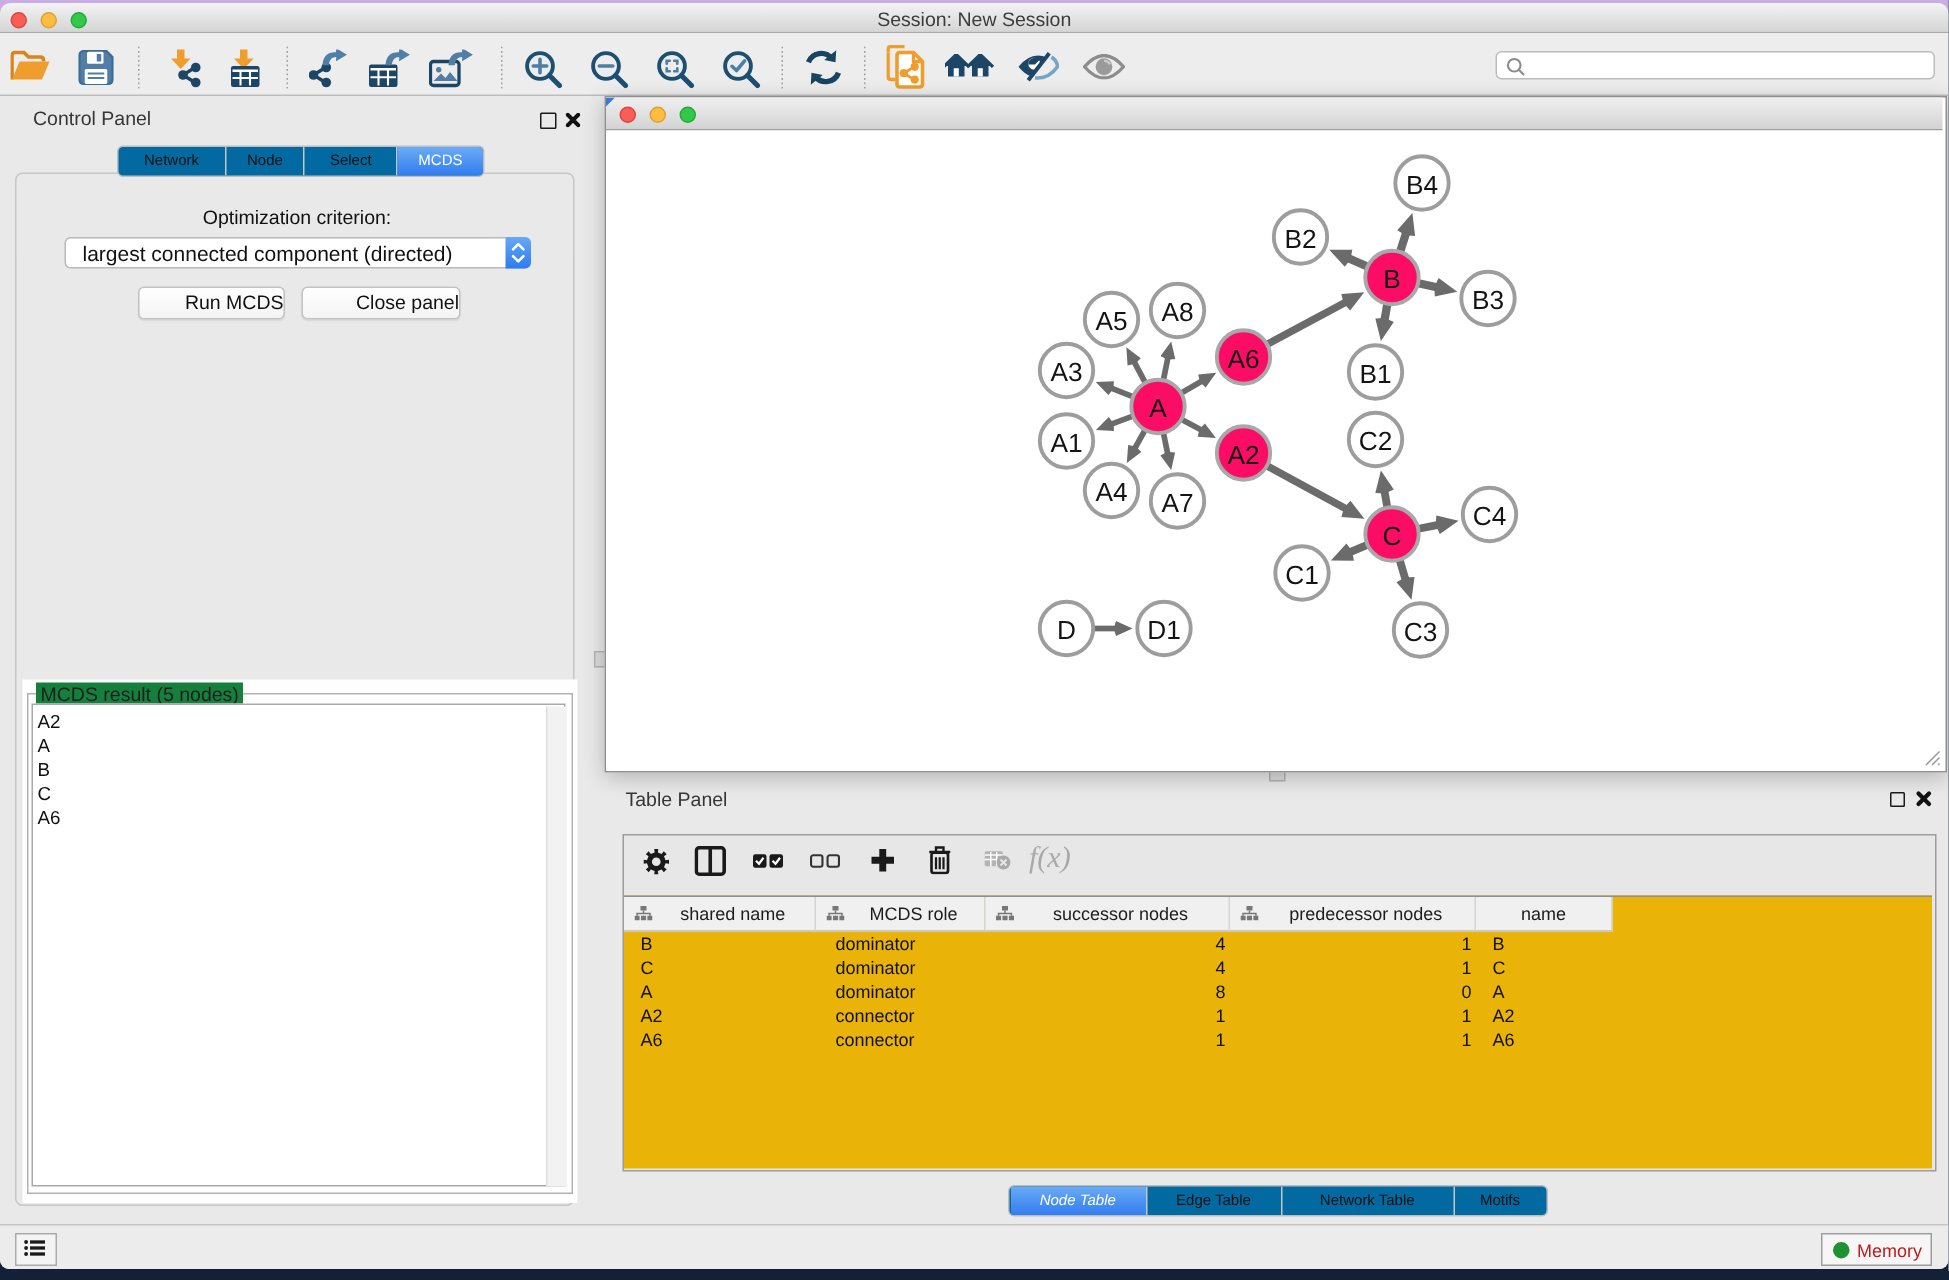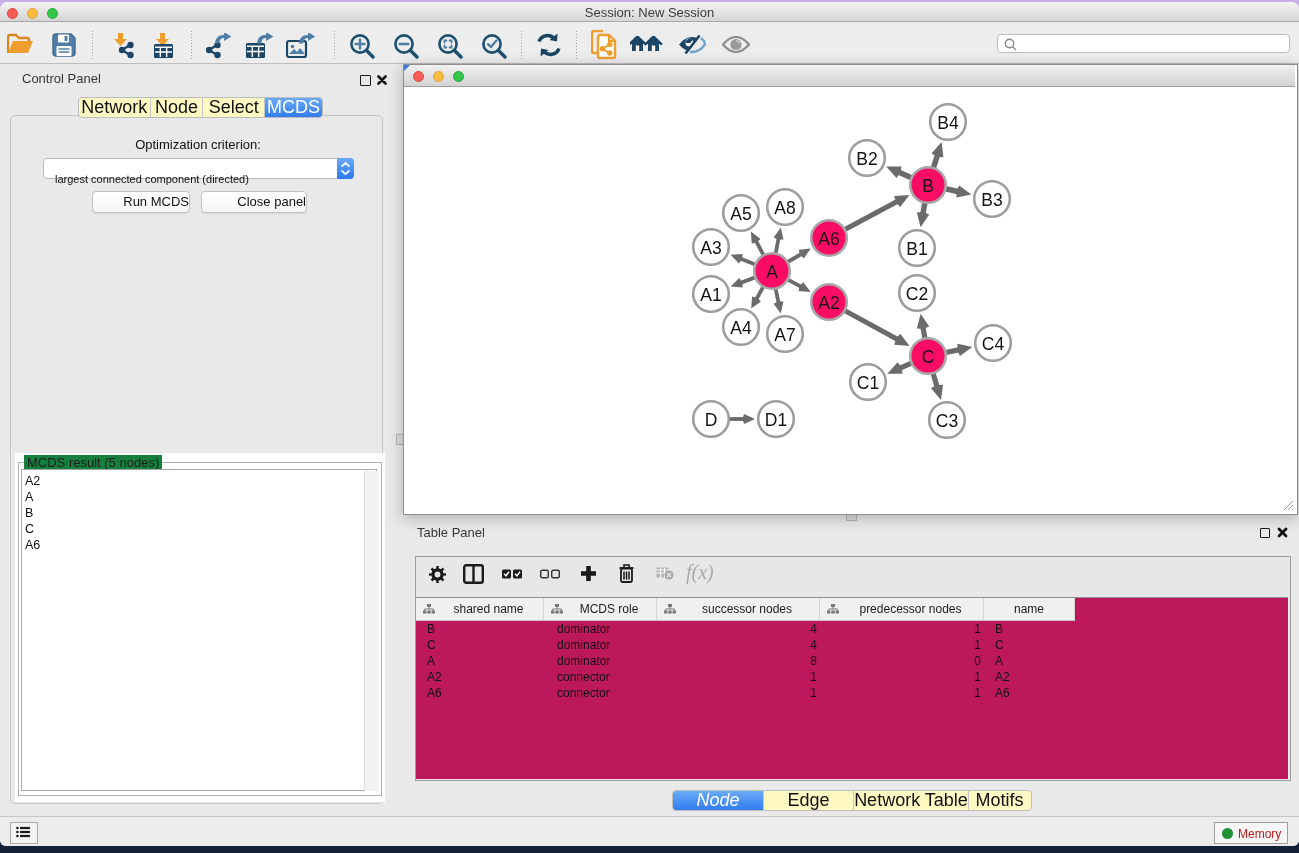--- a/index.html
+++ b/index.html
@@ -13,42 +13,42 @@
     background:linear-gradient(#f3f3f3,#d5d5d5);border-bottom:1px solid #a9a9a9;}
   .tl{width:11px;height:11px;border-radius:50%;top:6px;box-sizing:border-box;}
   #title-text{width:1299px;top:3px;text-align:center;font-size:13px;color:#3c3c3c;}
   #toolbar{left:0;top:20px;width:1299px;height:41px;background:#ededed;border-bottom:1px solid #bdbdbd;}
   .tsep{top:29px;width:1px;height:28px;background-image:linear-gradient(#9f9f9f 33%, rgba(0,0,0,0) 0%);
         background-size:1px 3px;background-repeat:repeat-y;}
   #searchbox{left:997px;top:32px;width:291px;height:17px;background:#fff;border:1px solid #bcbcbc;border-radius:4px;}
   .ptitle{font-size:13px;color:#363636;}
   
   #cp-box{left:10px;top:113px;width:371px;height:687px;border:1px solid #c6c6c6;border-radius:5px;}
-  .tabrow{height:19px;display:flex;font-size:18px;line-height:19px;text-align:center;
-          border:1px solid #bdbdbd;border-radius:4px;background:#fef9c3;overflow:hidden;}
+  .tabrow{height:19px;display:flex;font-size:10px;line-height:19px;text-align:center;
+          border:1px solid #bdbdbd;border-radius:4px;background:#0369a1;overflow:hidden;justify-content:center;}
   .tabrow .seg{border-right:1px solid #c6c6c6;color:#111;}
   .tabrow .seg:last-child{border-right:none;}
   .tabrow .sel{background:linear-gradient(#6aabf5,#317cf1);color:#fff;}
   .btn{background:linear-gradient(#ffffff,#f4f4f4);border:1px solid #c3c3c3;border-radius:4px;
        font-size:13px;color:#111;text-align:right;box-shadow:0 1px 1px rgba(0,0,0,0.08);}
   #mcds-white{left:15px;top:451px;width:370px;height:349px;background:#fefefe;}
   #mcds-border{left:18px;top:460px;width:362px;height:332px;border:1px solid #b2b2b2;}
   #mcds-label{left:24px;top:453px;background:#15803d;padding:0 3px;font-size:13px;color:#1e1e1e;}
   #mcds-list{left:21px;top:467px;width:356px;height:322px;background:#fff;border:1px solid #a9a9a9;
              font-size:12.5px;color:#111;line-height:16px;padding:3px 0 0 3px;box-sizing:border-box;}
   #mcds-scroll{left:364px;top:469px;width:13px;height:320px;background:#f2f2f2;border-left:1px solid #ddd;}
   
   #netwin{left:403px;top:62px;width:893px;height:449px;background:#fff;border:1px solid #8f8f8f;
           box-shadow:0 3px 14px rgba(0,0,0,0.25);}
   #nettitle{left:0;top:0;width:891px;height:21px;background:linear-gradient(#f0f0f0,#d3d3d3);
             border-bottom:1px solid #9f9f9f;}
   #netwin .tl{top:6px;}
   
   #tp-container{left:415px;top:554px;width:874px;height:223px;background:#e7e7e7;border:1px solid #9c9c9c;}
-  #tp-table{left:0;top:40px;width:872px;height:181px;background:#be185d;border-top:1px solid #8f8f8f;}
+  #tp-table{left:0;top:40px;width:872px;height:181px;background:#eab308;border-top:1px solid #8f8f8f;}
   .th-cell{top:0;height:22px;background:#f0f0f0;border-right:1px solid #d4d4d4;border-bottom:1px solid #c6c6c6;
            font-size:12px;color:#1c1c1c;line-height:22px;text-align:center;}
   .td-row{font-size:12px;color:#111;height:16px;line-height:16px;}
   #statusbar{left:0;top:814px;width:1299px;height:30px;background:#ececec;border-top:1px solid #c6c6c6;}
   .tl-red{background:#f95f57;border:0.5px solid #e0443e;}
   .tl-yel{background:#fcbd40;border:0.5px solid #dfa036;}
   .tl-grn{background:#34c84a;border:0.5px solid #25a93b;}
 </style>
 </head>
 <body>
@@ -209,21 +209,21 @@
   <div class="abs" id="cp-box"></div>
   <div class="abs tabrow" style="left:78px;top:95px;width:243px;">
     <div class="seg" style="width:71px;">Network</div>
     <div class="seg" style="width:52px;">Node</div>
     <div class="seg" style="width:61px;">Select</div>
     <div class="seg sel" style="width:57px;">MCDS</div>
   </div>
 
   <div class="abs" style="left:0;top:135px;width:396px;text-align:center;font-size:13px;color:#111;">Optimization criterion:</div>
   <div class="abs" style="left:43px;top:156px;width:311px;height:21px;background:#fff;border:1px solid #b9b9b9;border-radius:4px;box-sizing:border-box;"></div>
-  <div class="abs" style="left:55px;top:159px;font-size:11px;color:#111;margin-top:12px;">largest connected component (directed)</div>
+  <div class="abs" style="left:55px;top:159px;font-size:14px;color:#111;">largest connected component (directed)</div>
   <div class="abs" style="left:337px;top:156px;width:17px;height:21px;background:linear-gradient(#68a9f6,#2e7af0);border-radius:0 4px 4px 0;box-sizing:border-box;"></div>
   <svg class="abs" style="left:340px;top:159px" width="11" height="15" viewBox="0 0 11 15">
       <path d="M2 5.2 L5.5 1.8 L9 5.2" fill="none" stroke="#fff" stroke-width="1.7" stroke-linecap="round" stroke-linejoin="round"></path>
       <path d="M2 9.8 L5.5 13.2 L9 9.8" fill="none" stroke="#fff" stroke-width="1.7" stroke-linecap="round" stroke-linejoin="round"></path>
     </svg>
 
   <div class="abs btn" style="left:92px;top:189px;width:96px;height:20px;line-height:20px;">Run MCDS</div>
   <div class="abs btn" style="left:201px;top:189px;width:104px;height:20px;line-height:20px;">Close panel</div>
 
   <div class="abs" id="mcds-white"></div>

